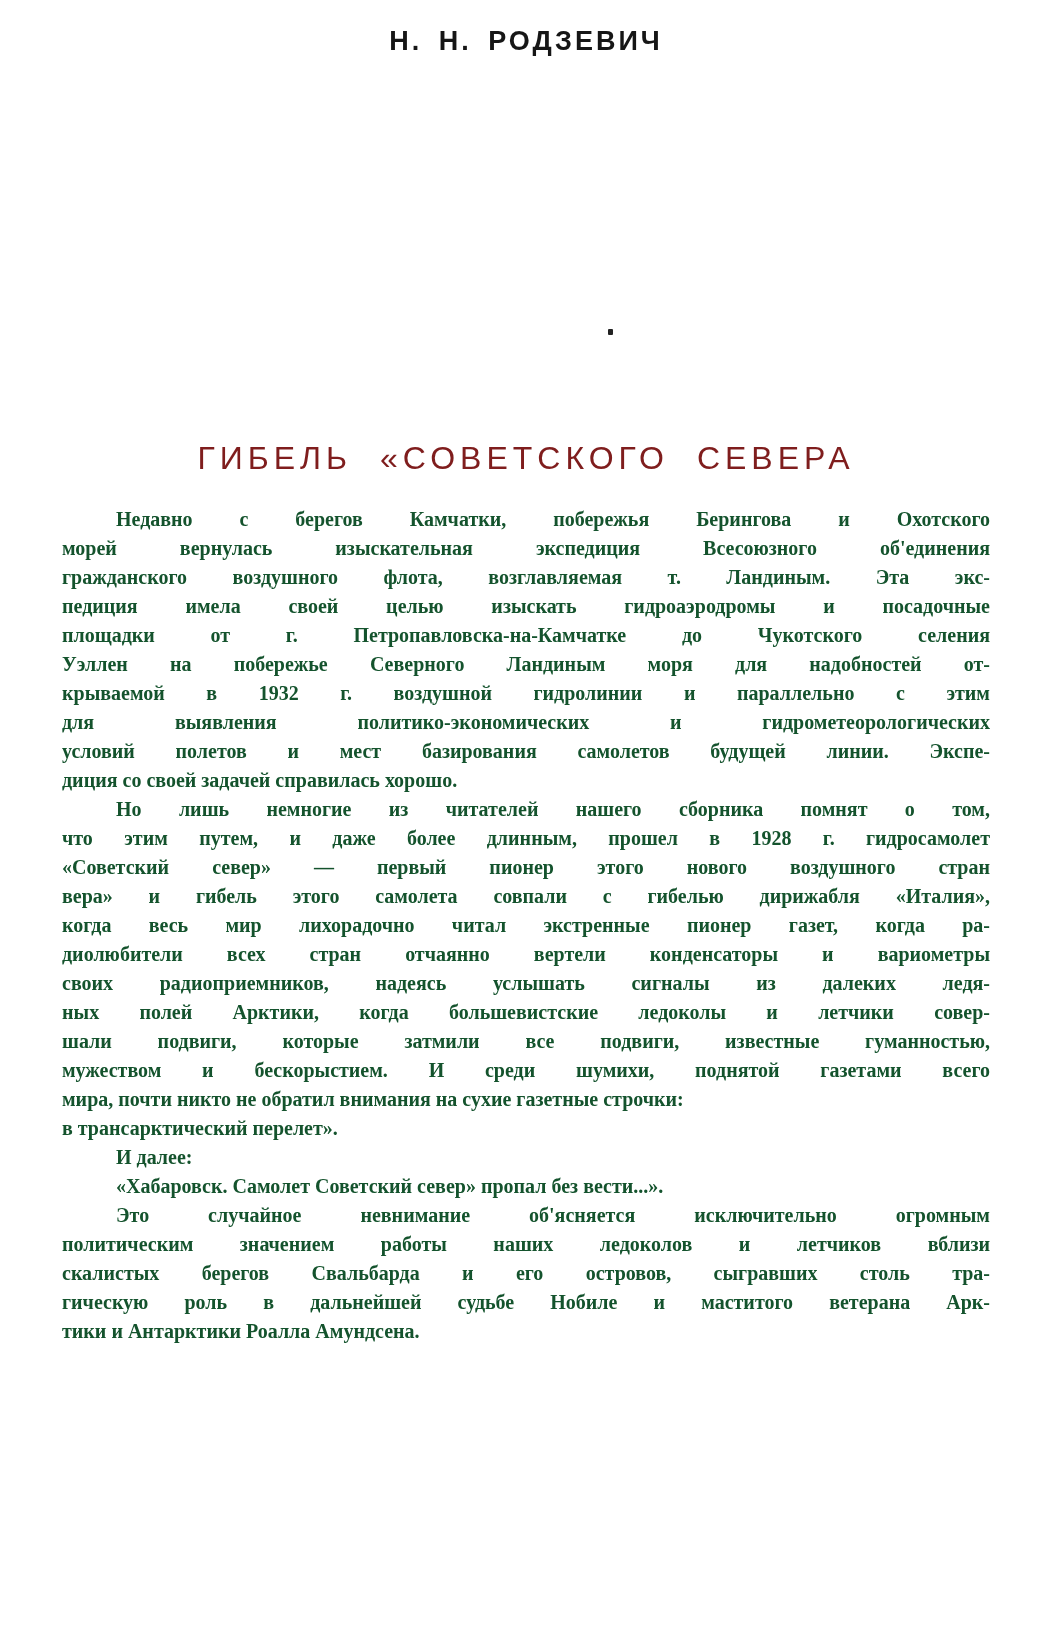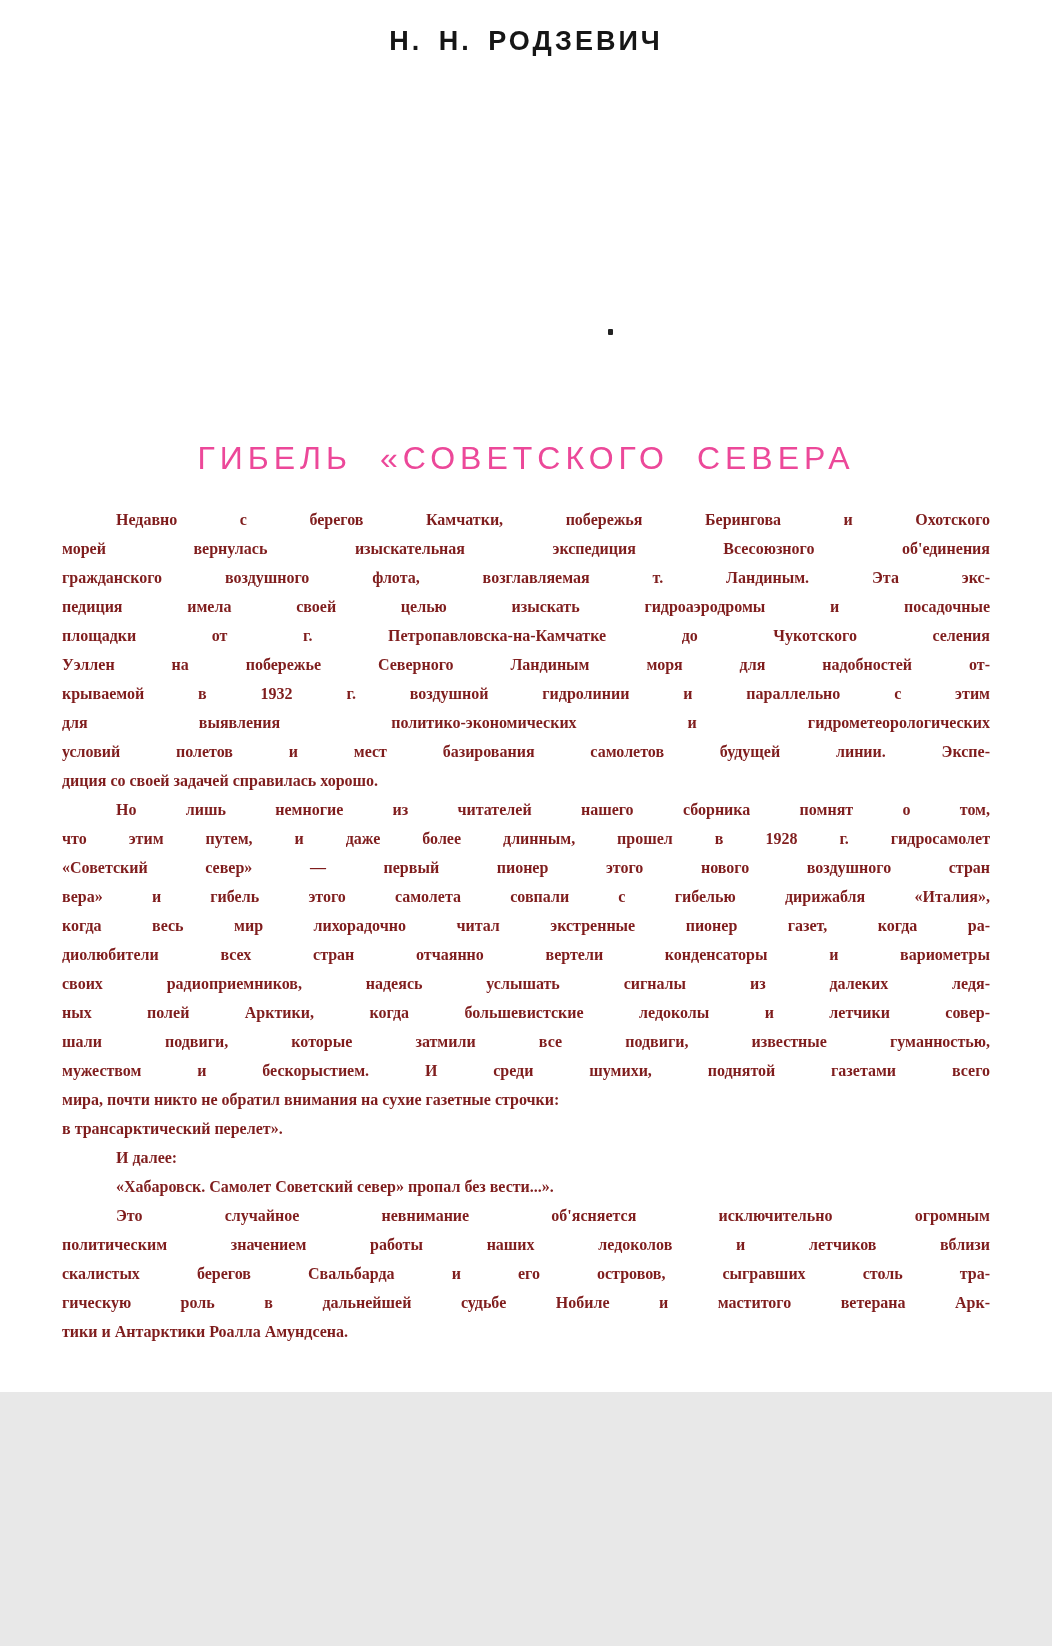--- a/index.html
+++ b/index.html
@@ -3,21 +3,21 @@
 <meta charset="utf-8">
 <style>
   html, body {
     margin: 0;
     padding: 0;
     background: #e8e8e8;
   }
   .page {
     position: relative;
     width: 1052px;
-    height: 1392px;
+    height: 1646px;
     margin: 0 auto;
     background: #ffffff;
     overflow: hidden;
     color: #1b1b1b;
   }
   .author {
     position: absolute;
     top: 26px;
     left: 0;
     width: 100%;
@@ -33,31 +33,31 @@
     position: absolute;
     top: 440px;
     left: 0;
     width: 100%;
     text-align: center;
     font-family: "Liberation Sans", sans-serif;
     font-weight: 400;
     font-size: 32px;
     letter-spacing: 5px;
     word-spacing: 14px;
-    color: #ec4899;
+    color: #7f1d1d;
   }
   .body-text {
     position: absolute;
     top: 505px;
     left: 62px;
     width: 928px;
     font-family: "Liberation Serif", "DejaVu Serif", serif;
     font-weight: 700;
-    font-size: 16px;
-    color: #7f1d1d;
+    font-size: 20px;
+    color: #14532d;
   }
   .line {
     height: 29px;
     line-height: 29px;
     text-align: justify;
     text-align-last: justify;
     white-space: nowrap;
     overflow: visible;
   }
   .line.last {

